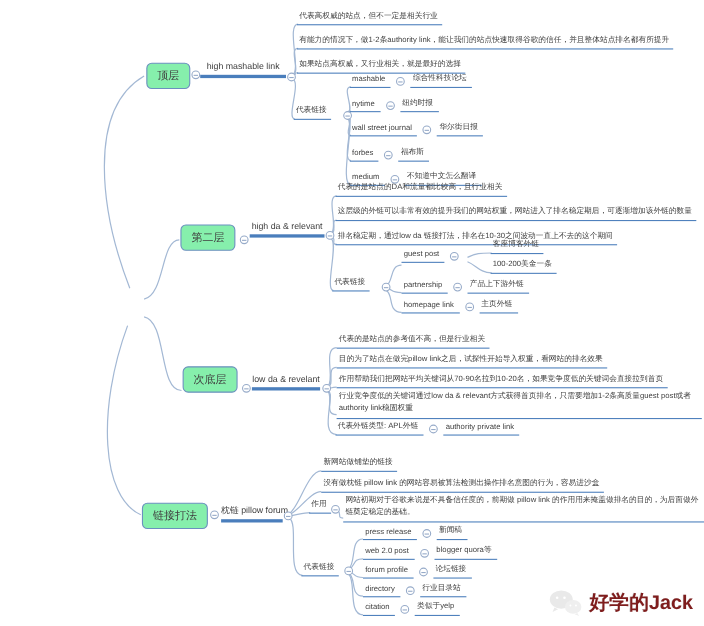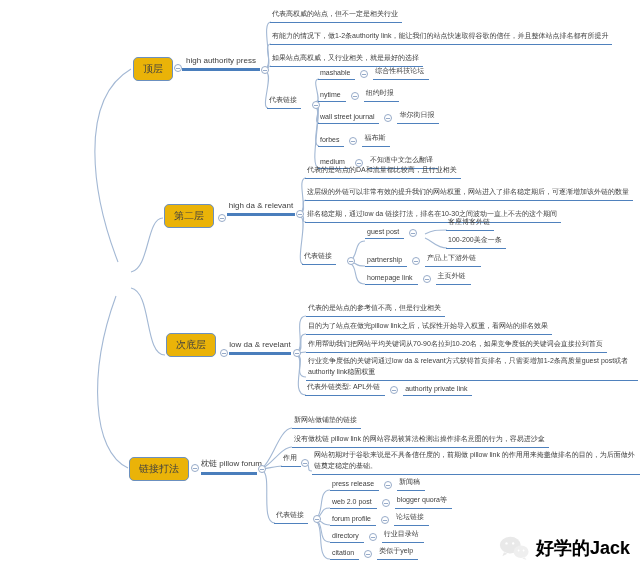--- a/index.html
+++ b/index.html
@@ -4,36 +4,36 @@
 <style>
   html,body{margin:0;padding:0;background:#fff;}
   .canvas{position:relative;width:640px;height:569px;background:#ffffff;overflow:hidden;
           font-family:"Liberation Sans", sans-serif;}
   svg.edges{position:absolute;left:0;top:0;width:640px;height:569px;}
   svg.edges path{fill:none;stroke:#a3b8d4;stroke-width:1.1px;}
   .root-node{position:absolute;left:12px;top:262px;width:118px;height:30px;
     background:#dce6f2;border:2.5px solid #4f81bd;border-radius:8px;
     display:flex;align-items:center;justify-content:center;
     font-size:12px;font-weight:bold;color:#3a4f6e;}
-  .node{position:absolute;background:#eab308;border:1.3px solid #6b90bf;border-radius:5px;
+  .node{position:absolute;background:#86efac;border:1.3px solid #6b90bf;border-radius:5px;
     padding:4px 9px;font-size:10px;color:#404040;white-space:nowrap;}
   .branch-label{position:absolute;text-align:center;font-size:8px;color:#3d3d3d;
     border-bottom:3px solid #4a7ebc;padding-bottom:3px;white-space:nowrap;}
   .leaf{position:absolute;font-size:7px;color:#3d3d3d;
     border-bottom:1.5px solid #4f81bd;padding:0 4px 3px 2px;white-space:nowrap;}
   .leaf.wrap{white-space:normal;line-height:1.5;}
   .row{position:absolute;display:flex;align-items:flex-end;gap:5px;font-size:7px;color:#3d3d3d;}
   .row .seg{border-bottom:1.5px solid #4f81bd;padding:0 5px 3px 2px;white-space:nowrap;}
   .toggle{width:8px;height:8px;border-radius:50%;border:1px solid #97abc9;background:#fff;
     display:inline-flex;align-items:center;justify-content:center;box-sizing:border-box;flex:none;}
   .toggle::after{content:"";width:4px;height:1px;background:#97abc9;}
   .row .toggle{margin-bottom:2px;}
   .abs-toggle{position:absolute;}
   .watermark{position:absolute;right:10px;bottom:8px;display:flex;align-items:center;gap:7px;}
-  .watermark .wm-text{font-size:18px;font-weight:bold;color:#000000;
+  .watermark .wm-text{font-size:18px;font-weight:bold;color:#7f1d1d;
     text-shadow:1px 1px 0 #ffffff, -0.5px -0.5px 0 #d0d0d0;}
 </style>
 </head>
 <body>
 
 <div class="canvas">
 
   <svg class="edges" viewBox="0 0 640 569">
 
     <path d="M118,262 C92,195 78,100 131,69"></path>
@@ -80,21 +80,21 @@
     <path d="M317,517 C324,512 318,490 330,490"></path>
     <path d="M317,518 C324,514 320,508 330,508"></path>
     <path d="M317,520 C324,521 320,525 330,525"></path>
     <path d="M317,521 C324,525 318,542 330,542"></path>
     <path d="M317,522 C324,528 316,559 330,559"></path>
   </svg>
 
 
   <div class="node" style="left:133px;top:57px">顶层</div>
   <span class="toggle abs-toggle" style="left:174px;top:64px"></span>
-  <div class="branch-label" style="left:182px;top:56px;width:78px">high authority press</div>
+  <div class="branch-label" style="left:182px;top:56px;width:78px">high mashable link</div>
   <span class="toggle abs-toggle" style="left:261px;top:66px"></span>
 
   <div class="leaf" style="left:270px;top:9px">代表高权威的站点，但不一定是相关行业</div>
   <div class="leaf" style="left:270px;top:31px">有能力的情况下，做1-2条authority link，能让我们的站点快速取得谷歌的信任，并且整体站点排名都有所提升</div>
   <div class="leaf" style="left:270px;top:53px">如果站点高权威，又行业相关，就是最好的选择</div>
 
   <div class="leaf" style="left:267px;top:95px">代表链接</div>
   <span class="toggle abs-toggle" style="left:312px;top:101px"></span>
 
   <div class="row" style="left:318px;top:66px">

